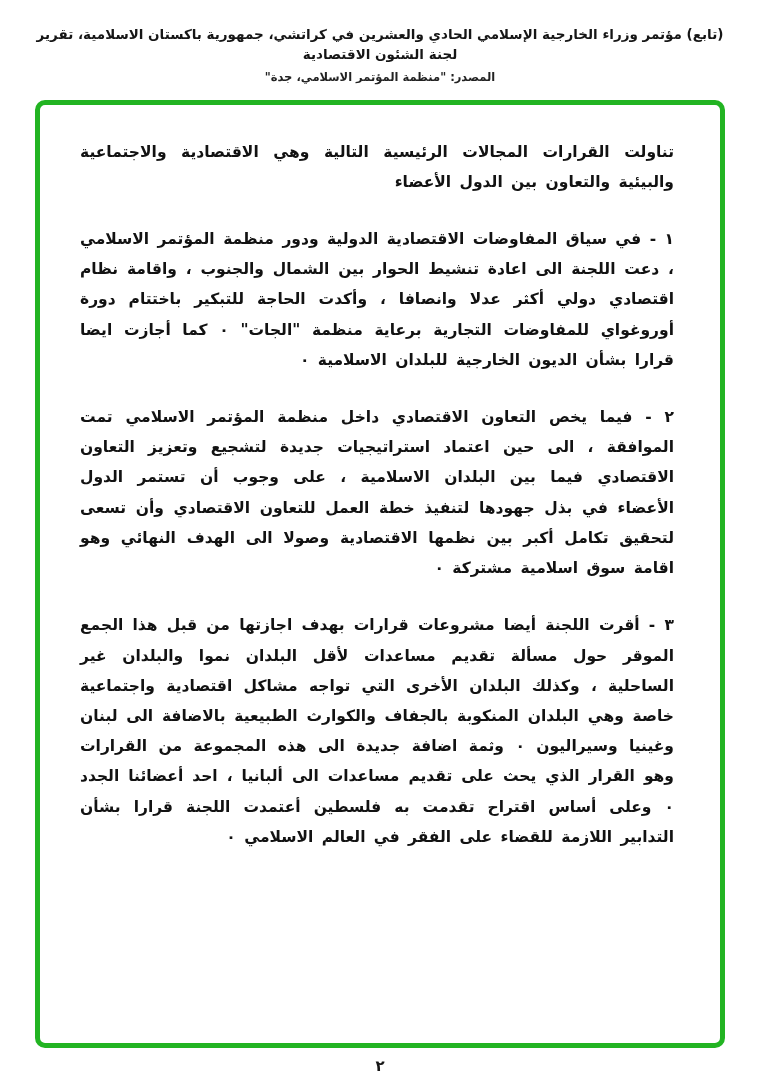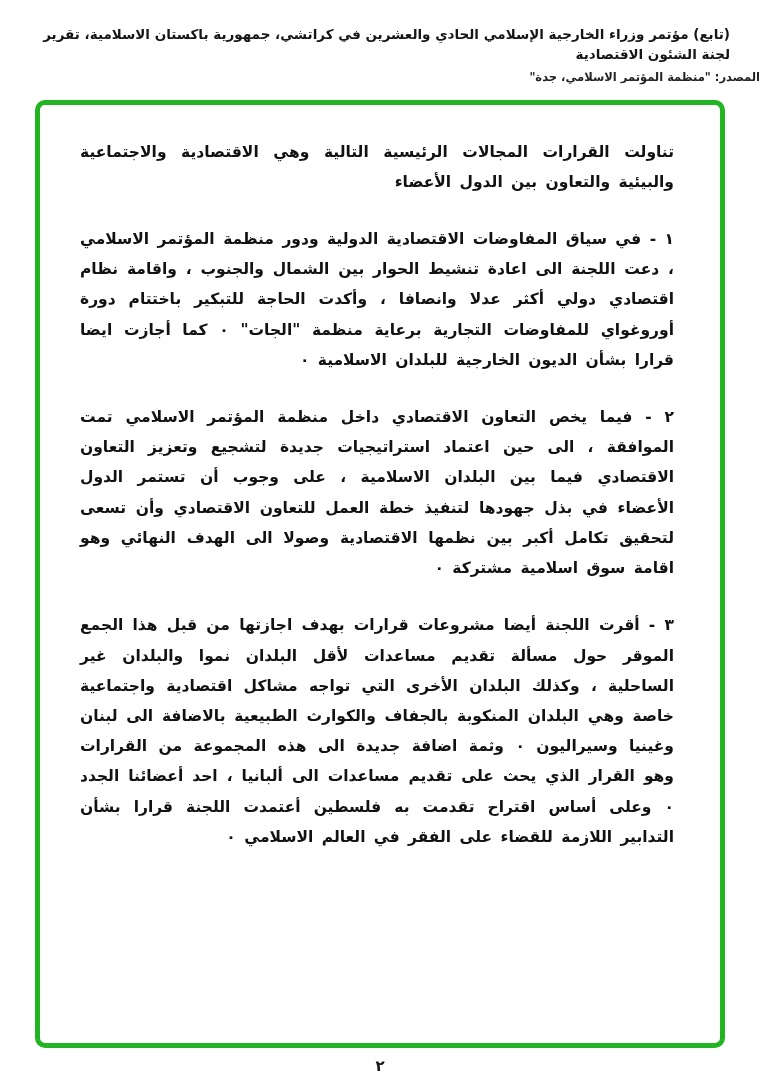--- a/index.html
+++ b/index.html
@@ -13,21 +13,21 @@
     overflow: hidden;
   }
   .page {
     width: 760px;
     height: 1080px;
     position: relative;
     box-sizing: border-box;
   }
   .doc-header {
     padding-top: 24px;
-    text-align: right;
+    text-align: center;
     direction: rtl;
     font-weight: 700;
   }
   .doc-header .line1 {
     font-size: 13.5px;
     line-height: 1.5;
     padding: 0 30px;
   }
   .doc-header .line2 {
     font-size: 11.5px;

